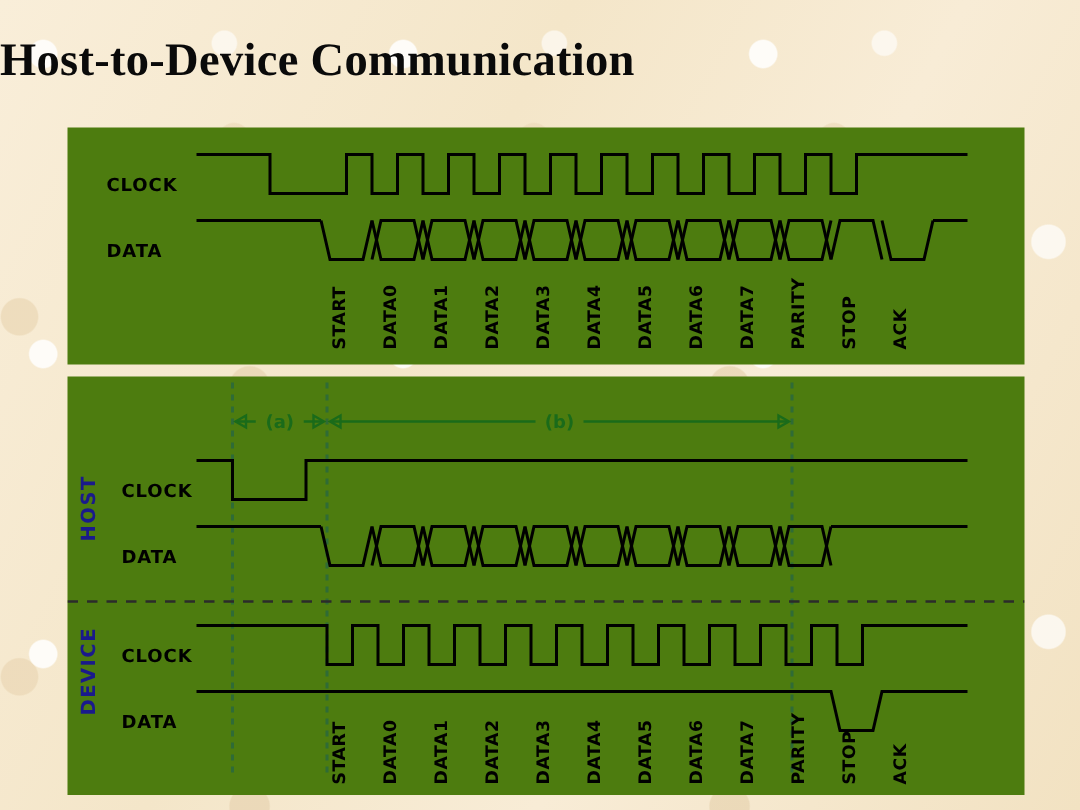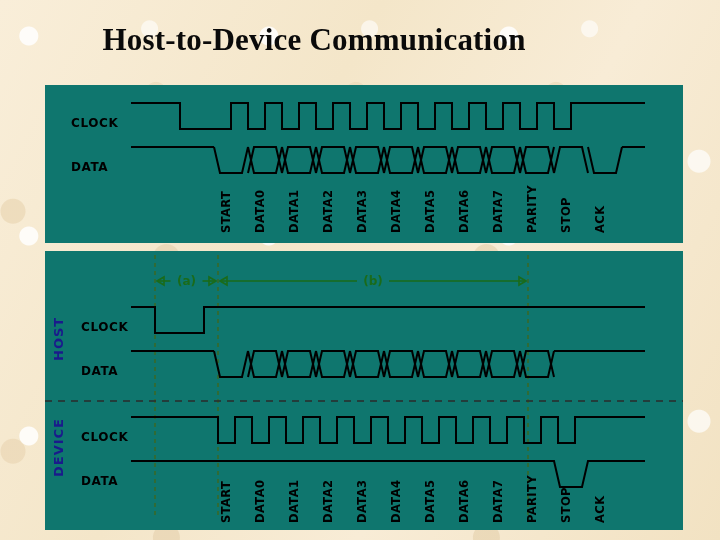--- a/index.html
+++ b/index.html
@@ -17,26 +17,26 @@
       radial-gradient(circle at 33% 62%, rgba(255,255,255,.7) 0 11px, rgba(255,255,255,0) 12px),
       radial-gradient(circle at 68% 12%, rgba(255,255,255,.6) 0 8px, rgba(255,255,255,0) 9px),
       radial-gradient(circle at 88% 74%, rgba(255,255,255,.65) 0 10px, rgba(255,255,255,0) 11px),
       radial-gradient(circle at 52% 92%, rgba(233,214,180,.8) 0 13px, rgba(233,214,180,0) 14px),
       radial-gradient(circle at 5% 88%, rgba(235,216,182,.75) 0 12px, rgba(235,216,182,0) 13px),
       radial-gradient(circle at 78% 44%, rgba(236,218,186,.7) 0 10px, rgba(236,218,186,0) 11px),
       linear-gradient(118deg,#f9eed9 0%,#f4e6c9 38%,#f8ecd6 64%,#f2e2c2 100%);
     background-size:240px 200px,300px 260px,220px 240px,280px 220px,320px 280px,260px 240px,200px 210px,100% 100%;
   }
   #page-title{
-    position:absolute;left:0;top:22px;width:628px;text-align:center;
+    position:absolute;left:0;top:22px;width:628px;text-align:left;
     font-family:"Liberation Serif",serif;
     font-weight:bold;font-size:31px;color:#0a0a0a;
     letter-spacing:.2px;
   }
-  .panel{position:absolute;background:#0f766e;}
+  .panel{position:absolute;background:#4d7c0f;}
   #panel-top{left:45px;top:85px;width:638px;height:158px;}
   #panel-bottom{left:45px;top:251px;width:638px;height:279px;}
   svg{display:block;}
   .wire{fill:none;stroke:#000000;stroke-width:2;stroke-linejoin:miter;stroke-linecap:butt;}
   .sig-label{font-family:"DejaVu Sans",sans-serif;font-weight:bold;font-size:12px;fill:#000;letter-spacing:.6px;}
   .bit-label{font-family:"DejaVu Sans",sans-serif;font-weight:bold;font-size:11.5px;fill:#000;letter-spacing:.4px;}
   .side-label{font-family:"DejaVu Sans",sans-serif;font-weight:bold;font-size:13px;fill:#1a1a8c;letter-spacing:1px;}
   .ann-text{font-family:"DejaVu Sans",sans-serif;font-weight:bold;font-size:12px;fill:#1a6b1a;}
   .ann-line{stroke:#1a6b1a;stroke-width:1.6;fill:none;}
   .guide{stroke:#2f6b36;stroke-width:2;stroke-dasharray:4 4;fill:none;}

